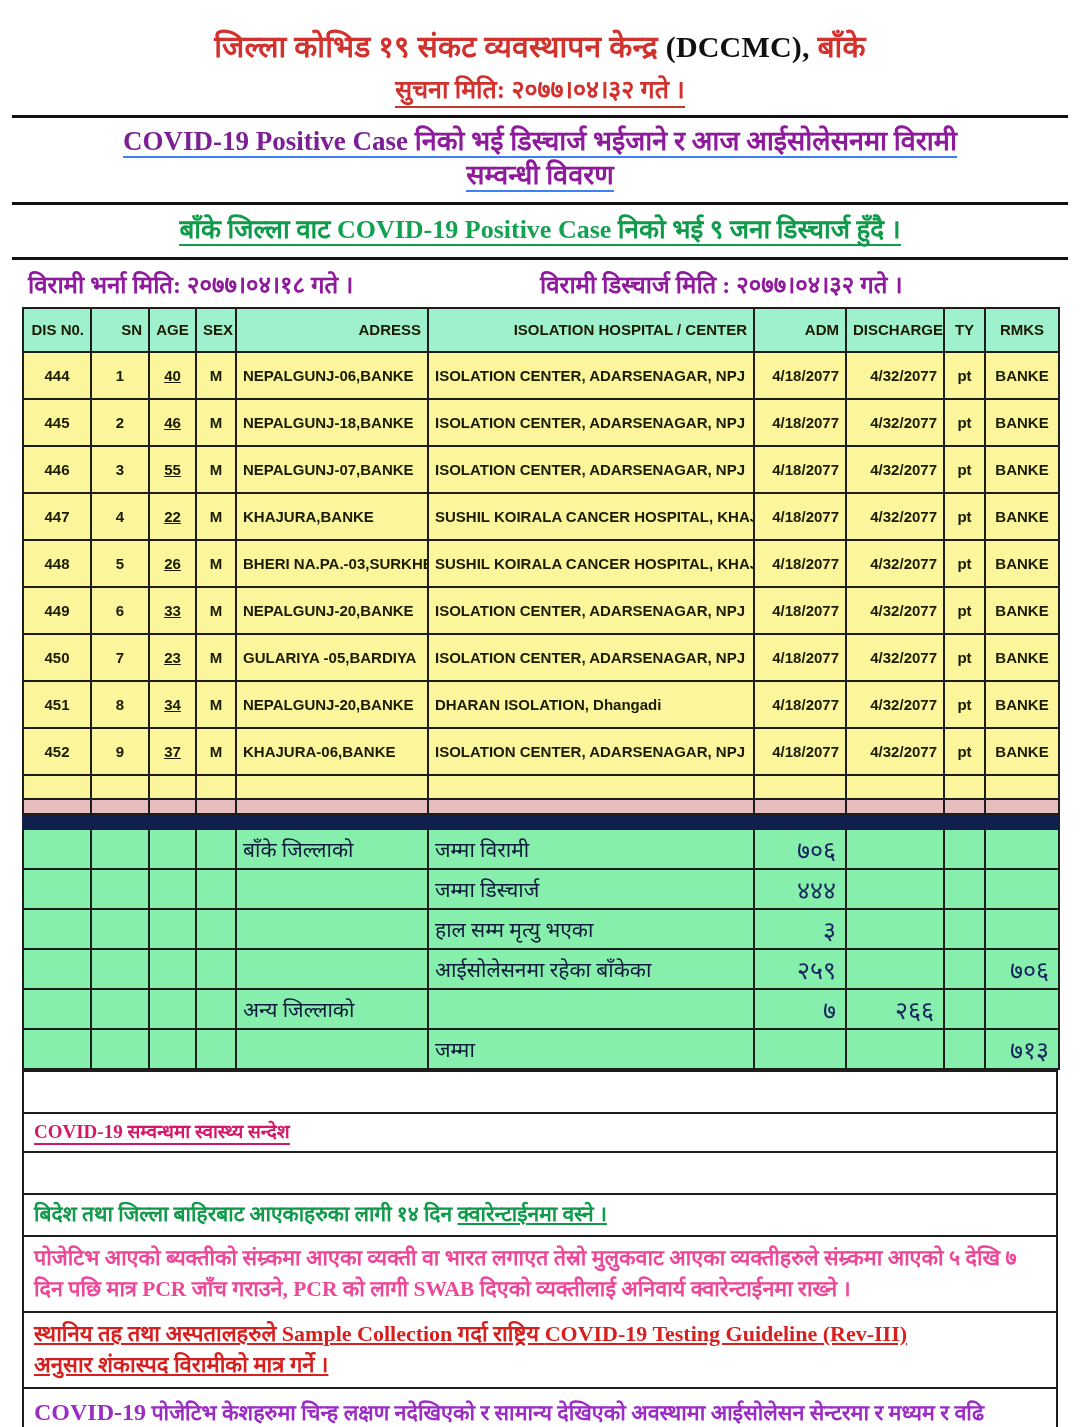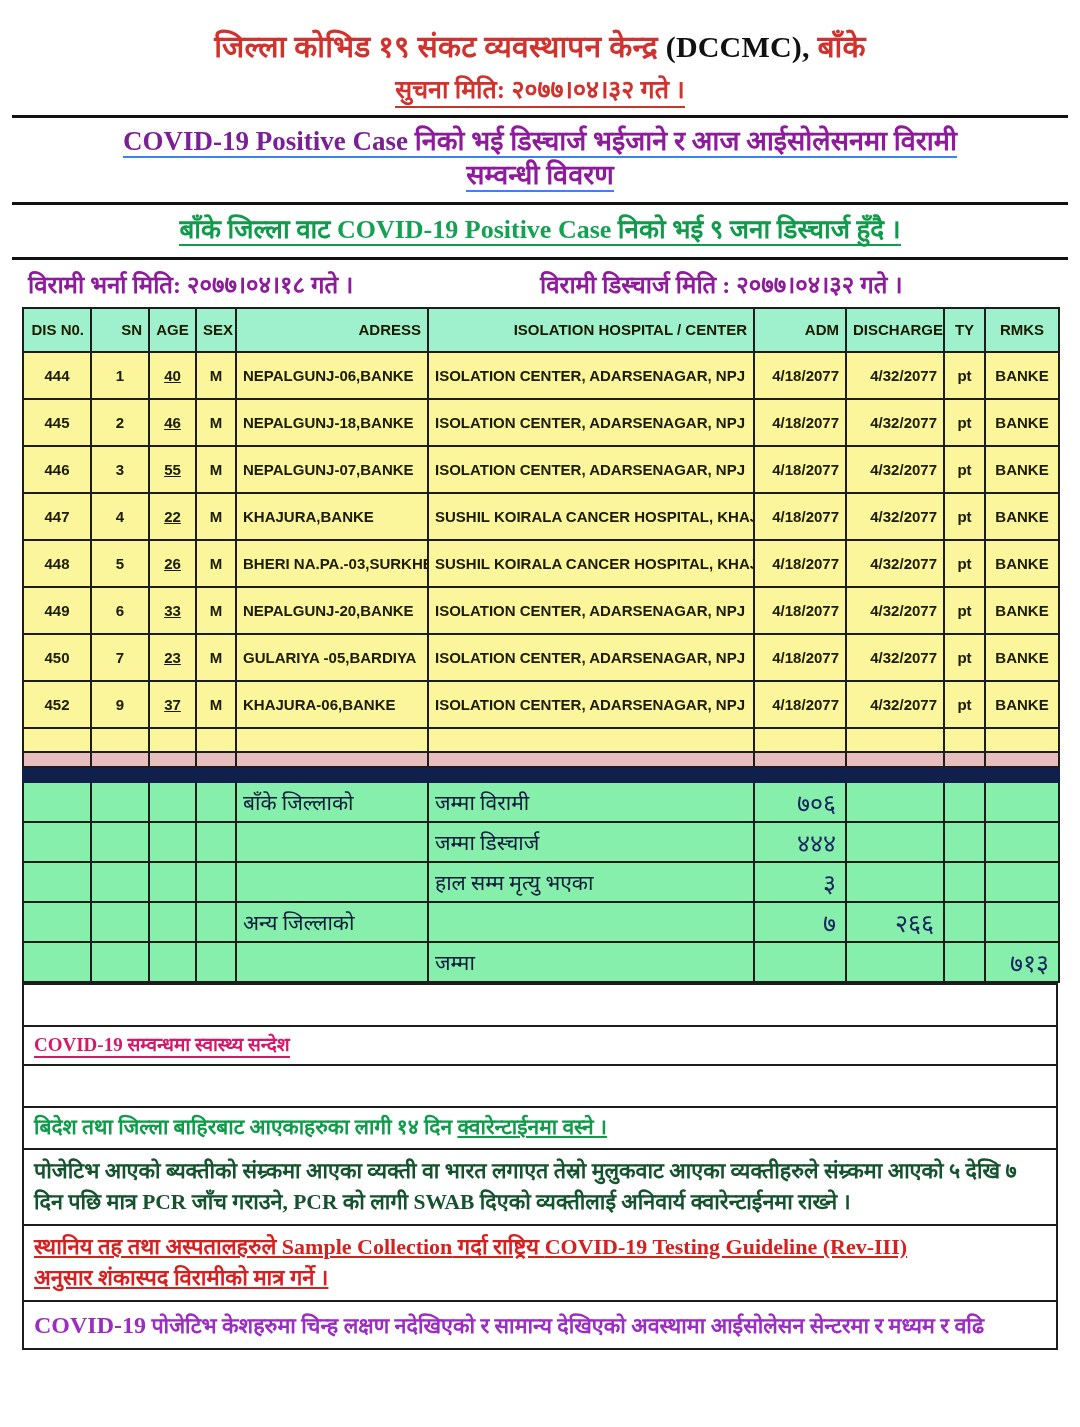--- a/index.html
+++ b/index.html
@@ -191,21 +191,21 @@
     font-size: 21px;
     color: #0f9b4a;
     display: inline;
     line-height: 1.3;
   }
   .m-green u { text-decoration: underline; }
   .m-navy {
     font-family: "Liberation Serif", "DejaVu Serif", serif;
     font-weight: bold;
     font-size: 21.5px;
-    color: #14532d;
+    color: #ec4899;
     line-height: 1.45;
   }
   .m-red {
     font-family: "Liberation Serif", "DejaVu Serif", serif;
     font-weight: bold;
     font-size: 22px;
     color: #d61f1f;
     line-height: 1.4;
     text-decoration: underline;
     display: inline;
@@ -365,20 +365,32 @@
             <td class="c age">23</td>
             <td class="c sex">M</td>
             <td class="l adr">GULARIYA -05,BARDIYA</td>
             <td class="l hos">ISOLATION CENTER, ADARSENAGAR, NPJ</td>
             <td class="r adm">4/18/2077</td>
             <td class="r dch">4/32/2077</td>
             <td class="c ty">pt</td>
             <td class="c rmk">BANKE</td>
           </tr>
           <tr class="data">
+            <td class="c dis">451</td>
+            <td class="c sn">8</td>
+            <td class="c age">34</td>
+            <td class="c sex">M</td>
+            <td class="l adr">NEPALGUNJ-20,BANKE</td>
+            <td class="l hos">DHARAN  ISOLATION, Dhangadi</td>
+            <td class="r adm">4/18/2077</td>
+            <td class="r dch">4/32/2077</td>
+            <td class="c ty">pt</td>
+            <td class="c rmk">BANKE</td>
+          </tr>
+          <tr class="data">
             <td class="c dis">452</td>
             <td class="c sn">9</td>
             <td class="c age">37</td>
             <td class="c sex">M</td>
             <td class="l adr">KHAJURA-06,BANKE</td>
             <td class="l hos">ISOLATION CENTER, ADARSENAGAR, NPJ</td>
             <td class="r adm">4/18/2077</td>
             <td class="r dch">4/32/2077</td>
             <td class="c ty">pt</td>
             <td class="c rmk">BANKE</td>
@@ -451,20 +463,32 @@
             <td></td>
             <td></td>
             <td></td>
             <td></td>
             <td class="np-lbl l"></td>
             <td class="np-lbl l">हाल सम्म मृत्यु भएका</td>
             <td class="np-num">३</td>
             <td class="np-num"></td>
             <td></td>
             <td class="np-num"></td>
+          </tr>
+          <tr class="sum">
+            <td></td>
+            <td></td>
+            <td></td>
+            <td></td>
+            <td class="np-lbl l"></td>
+            <td class="np-lbl l">आईसोलेसनमा रहेका बाँकेका</td>
+            <td class="np-num">२५९</td>
+            <td class="np-num"></td>
+            <td></td>
+            <td class="np-num">७०६</td>
           </tr>
           <tr class="sum">
             <td></td>
             <td></td>
             <td></td>
             <td></td>
             <td class="np-lbl l">अन्य जिल्लाको</td>
             <td class="np-lbl l"></td>
             <td class="np-num">७</td>
             <td class="np-num">२६६</td>

